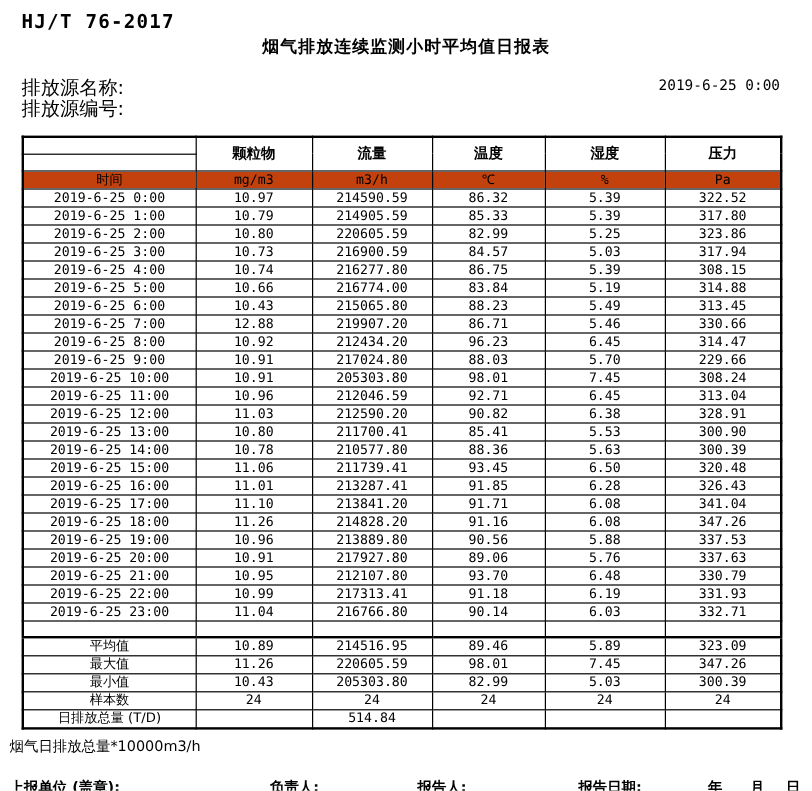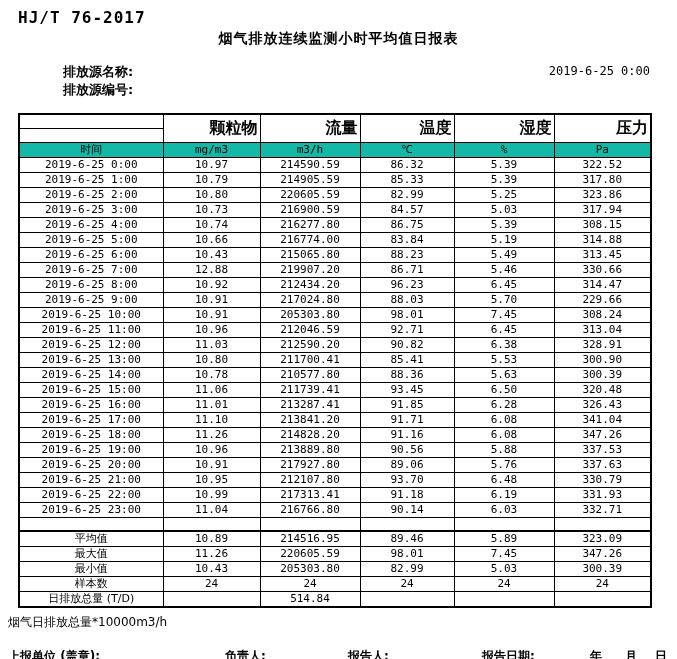--- a/index.html
+++ b/index.html
@@ -11,39 +11,39 @@
   .mono { font-family:"DejaVu Sans Mono", monospace; }
   .std-code {
     position:absolute; left:18px; top:8px;
     font-weight:bold; font-size:16px; letter-spacing:1px;
     font-family:"DejaVu Sans Mono", monospace;
   }
   .page-title {
     position:absolute; left:0; top:30px; width:100%;
     text-align:center; font-weight:bold; font-size:14px; letter-spacing:1px;
   }
-  .src-label { position:absolute; left:18px; font-weight:bold; font-size:13px;margin-left:45px; }
+  .src-label { position:absolute; left:18px; font-weight:normal; font-size:16px; }
   .src-name { top:63px; }
   .src-id   { top:81px;text-align:center; }
   .report-datetime {
     position:absolute; right:27px; top:64px; font-size:12px;
     font-family:"DejaVu Sans Mono", monospace;
   }
   table.report {
     position:absolute; left:18px; top:113px; width:632px;
     border-collapse:collapse; table-layout:fixed;
     border:2px solid #000;
   }
   table.report td, table.report th {
     border:1px solid #000; padding:0 2px; text-align:center;
     font-size:11px; height:14px; line-height:14px;
     white-space:nowrap; overflow:hidden; font-weight:normal;
   }
-  table.report th.col-h { font-weight:bold; font-size:16px;text-align:right; }
-  .green { background:#14b8a6; }
+  table.report th.col-h { font-weight:bold; font-size:12px; }
+  .green { background:#c2410c; }
   .time-h { font-weight:bold; font-size:12px; }
   td.num, td.time-cell { font-family:"DejaVu Sans Mono", monospace; font-size:11px; }
   tr.gap-row td { border-bottom:2px solid #000; }
   .footer-note {
     position:absolute; left:8px; top:614px; font-weight:normal; font-size:12px;
   }
   .f-label { position:absolute; top:648px; font-weight:bold; font-size:12px; }
   .f-report-unit { left:8px;  }
   .f-responsible { left:225px; }
   .f-reporter    { left:348px; }

